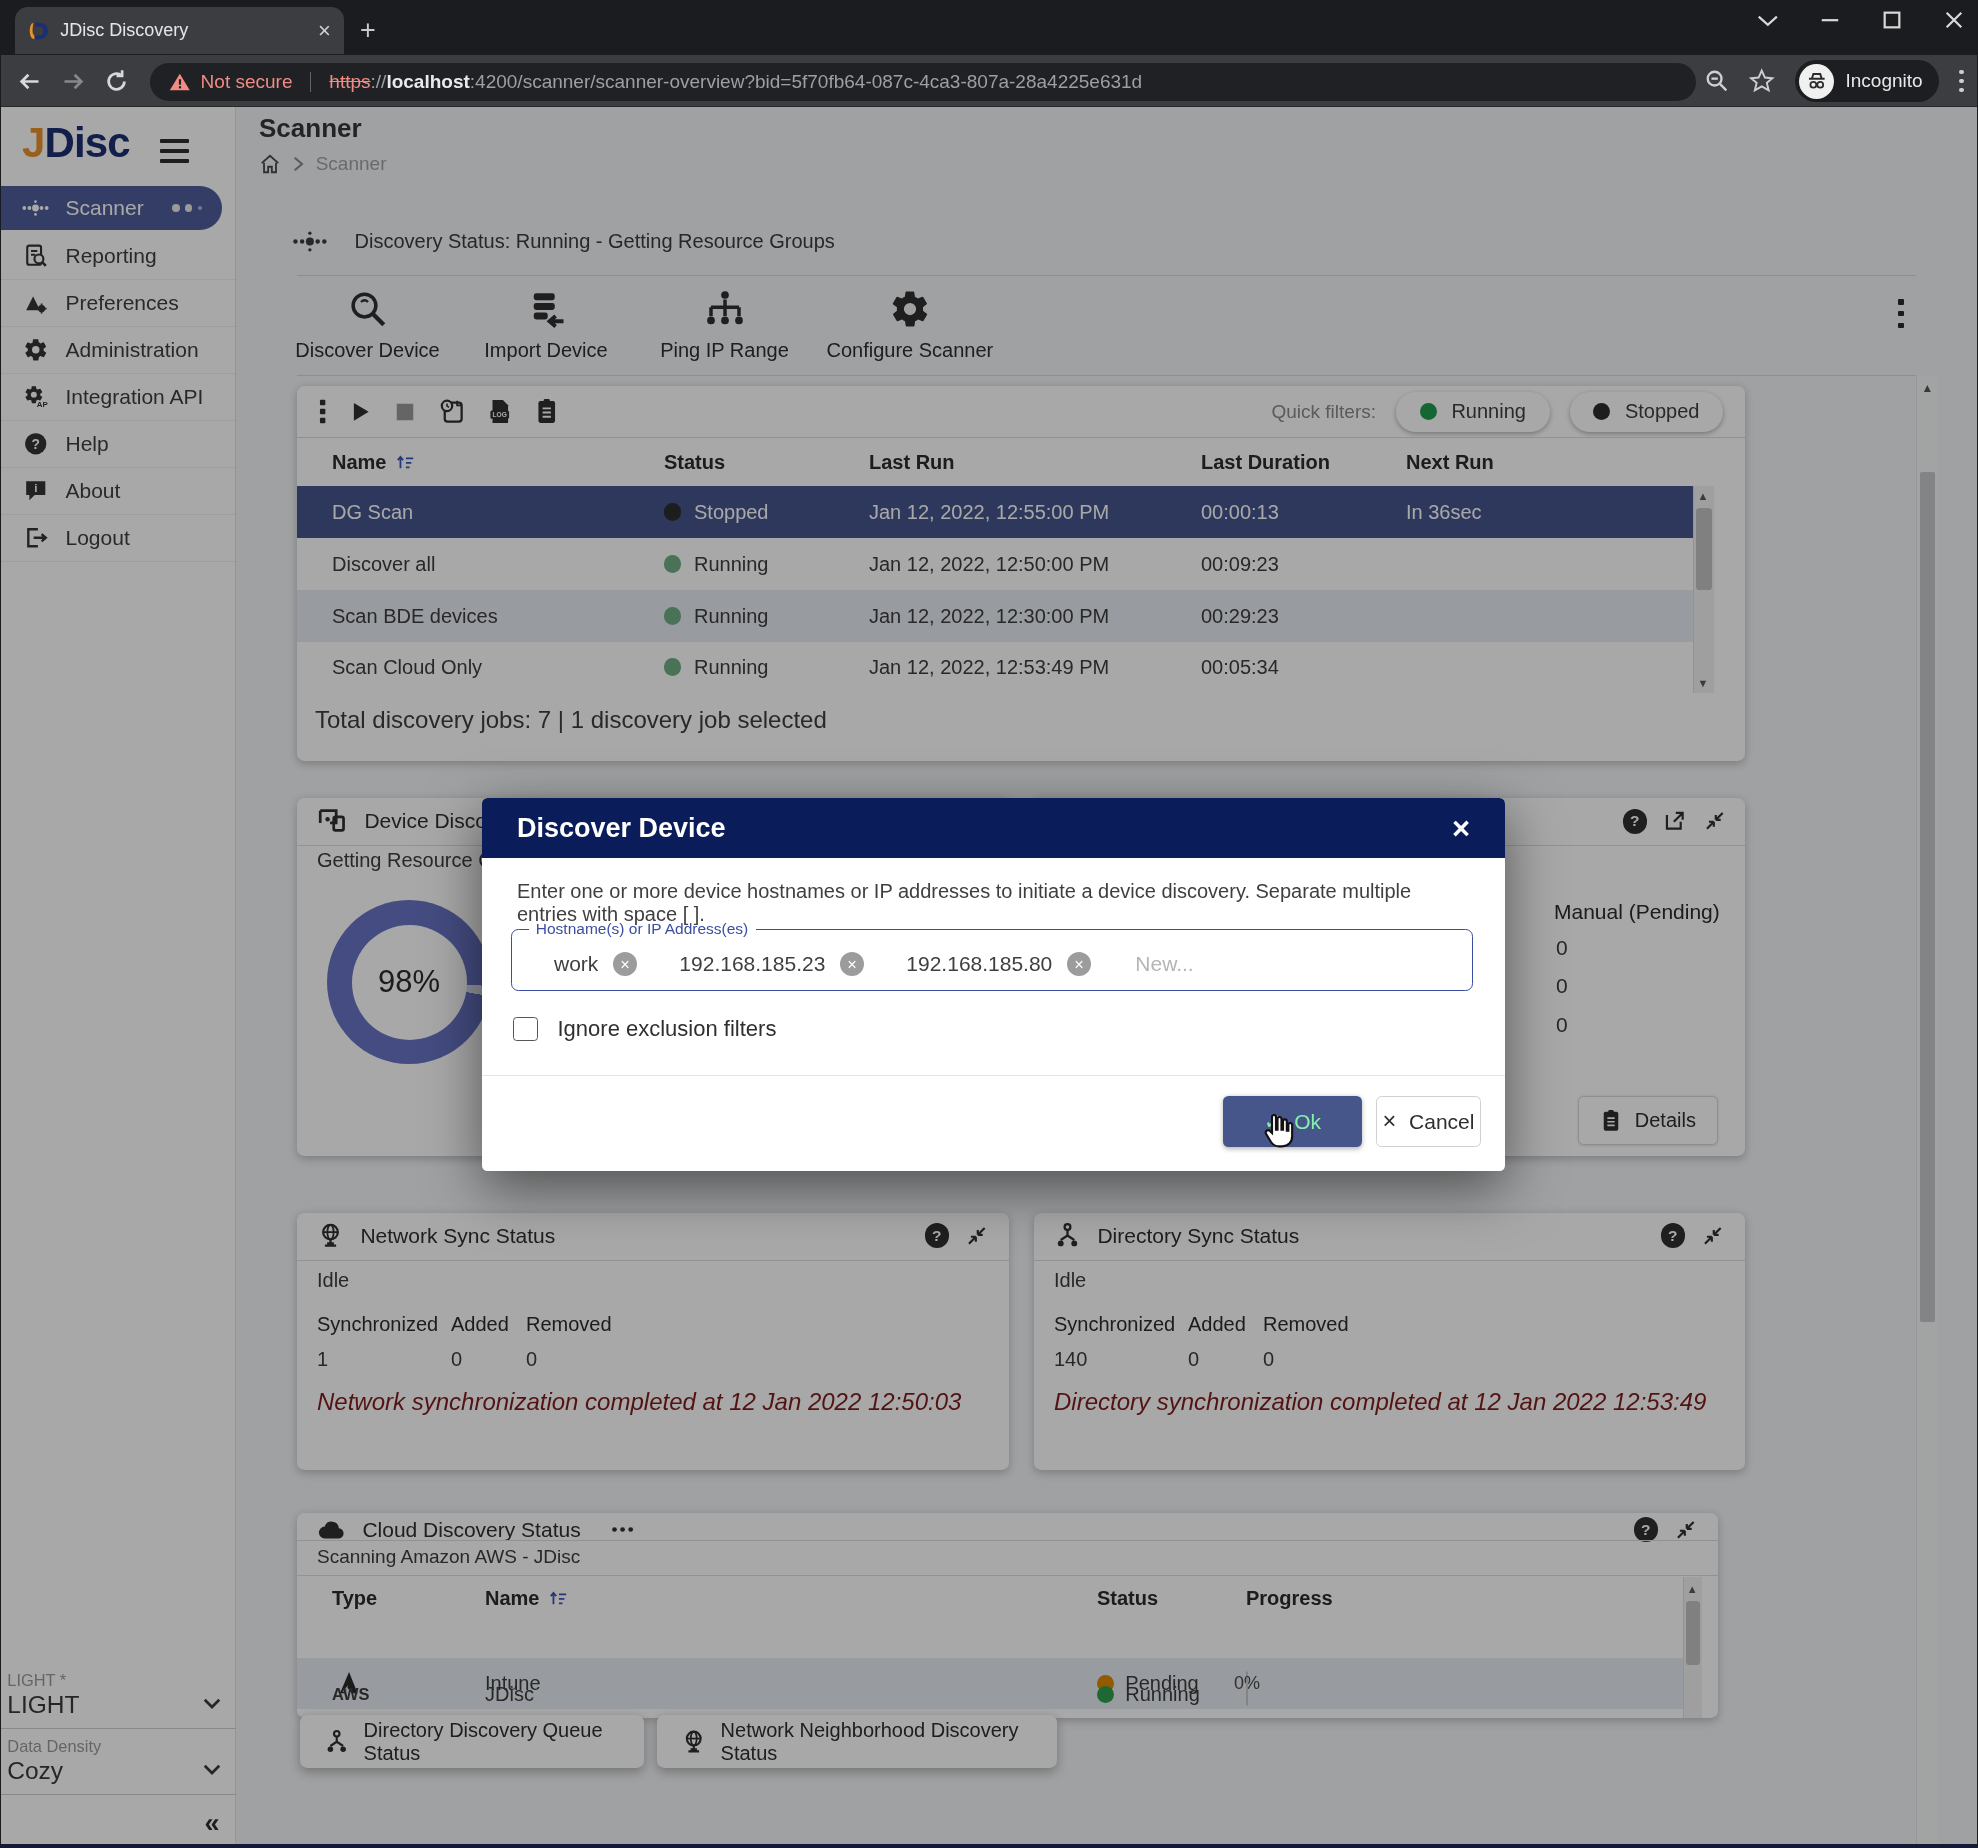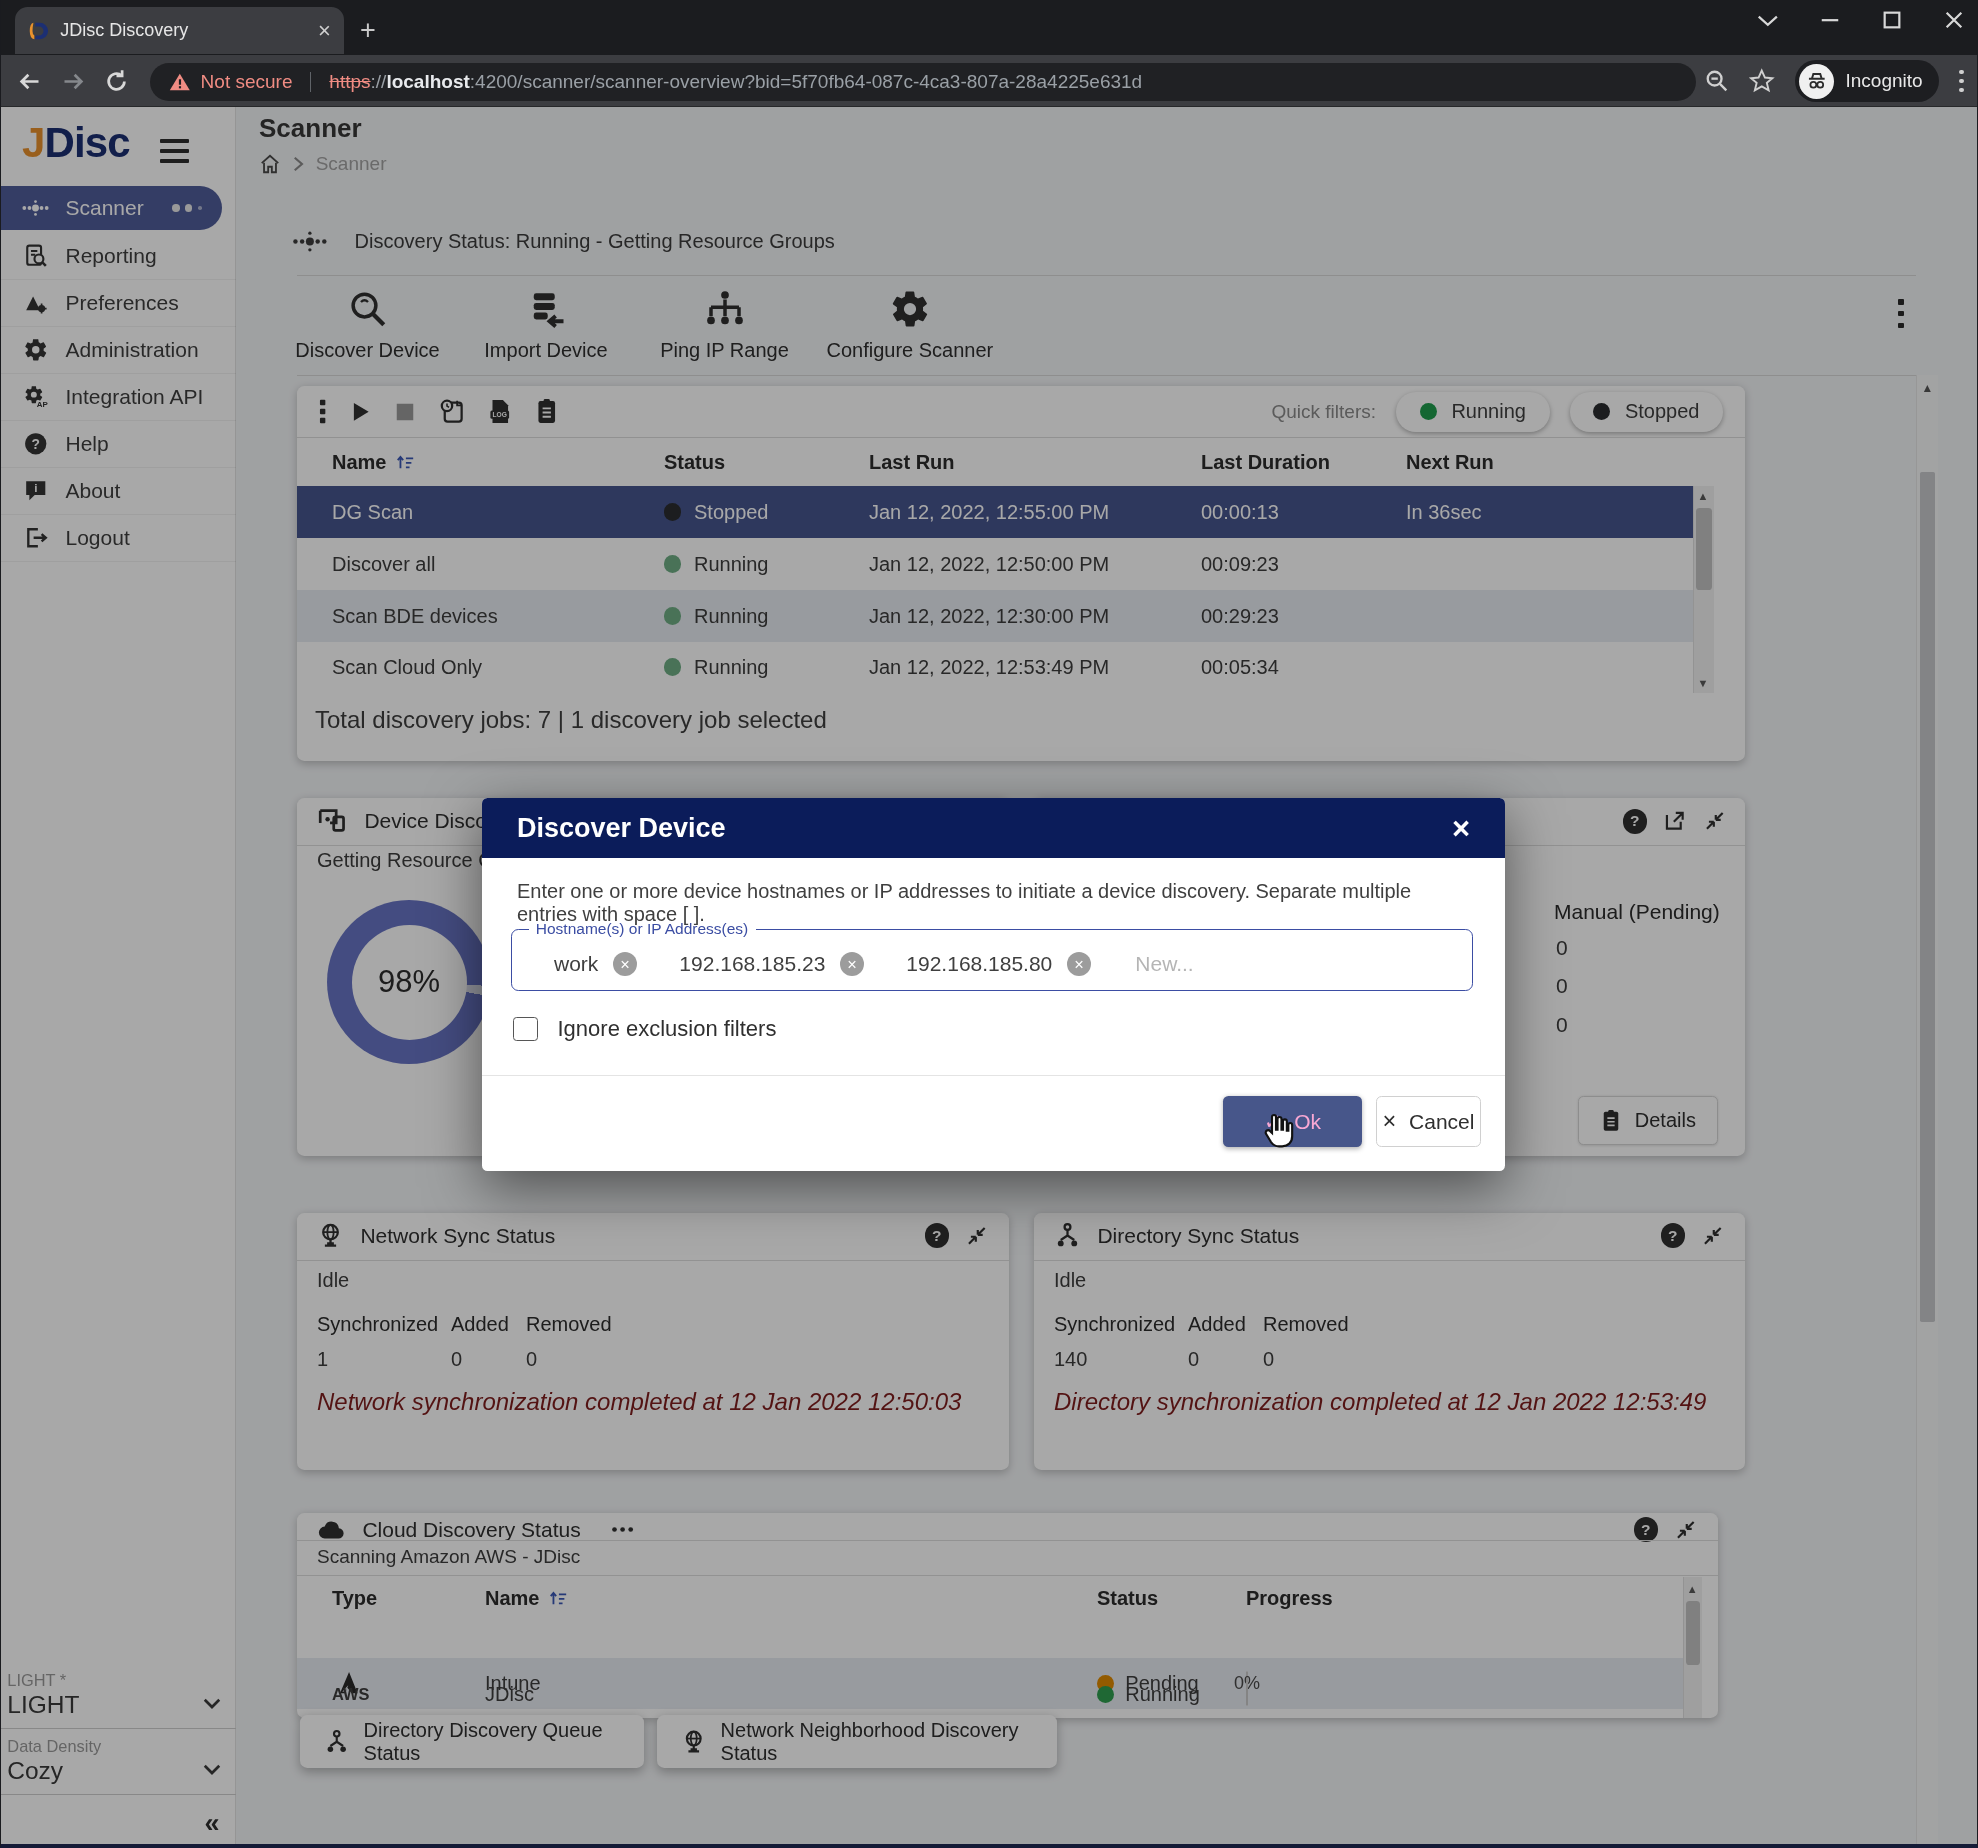--- a/index.html
+++ b/index.html
@@ -169,21 +169,21 @@
   .m-fieldset legend{margin-left:-25.5px;padding:0 7.3px;font-size:15.5px;color:#3b4da3;}
   .chips{display:flex;align-items:center;gap:42px;}
   .chip{display:inline-flex;align-items:center;gap:14.5px;font-size:21px;color:#3f3f3f;}
   .chip-x{width:24.5px;height:24.5px;border-radius:50%;background:#9c9c9c;color:#fff;font-size:16.4px;display:flex;align-items:center;justify-content:center;line-height:1;}
   .newinput{border:none;outline:none;font-size:21px;color:#3f3f3f;width:200px;font-family:inherit;background:transparent;}
   .newinput::placeholder{color:#b5b5b5;}
   .m-check{position:absolute;left:31px;top:218px;display:flex;align-items:center;gap:20px;font-size:22px;color:#2f2f2f;}
   .checkbox{width:24.5px;height:24.5px;border:1.8px solid #565656;border-radius:3.6px;background:#fff;box-sizing:border-box;}
   .m-hr{position:absolute;left:0;top:277px;width:100%;height:0.9px;background:#e4e4e4;}
   .btn{position:absolute;top:298px;height:51px;border-radius:5.5px;display:flex;align-items:center;justify-content:center;gap:12.7px;font-size:21px;box-sizing:border-box;}
-  .btn-ok{left:741px;width:139px;background:#47568a;color:#f9a8d4;box-shadow:0 1.8px 5.5px rgba(0,0,0,0.3);}
+  .btn-ok{left:741px;width:139px;background:#47568a;color:#86efac;box-shadow:0 1.8px 5.5px rgba(0,0,0,0.3);}
   .btn-cancel{left:894px;width:105px;background:#ffffff;color:#2f2f2f;border:0.9px solid #d0d0d0;}
 
   .cursor{position:absolute;left:1259px;top:1111px;z-index:80;}
 
   .frame{position:absolute;inset:0;border-left:1.8px solid #1a1b1f;border-right:1.8px solid #1a1b1f;border-bottom:4.5px solid #141a36;pointer-events:none;z-index:95;}
 </style>
 </head>
 <body>
 
 <div class="chrome">

